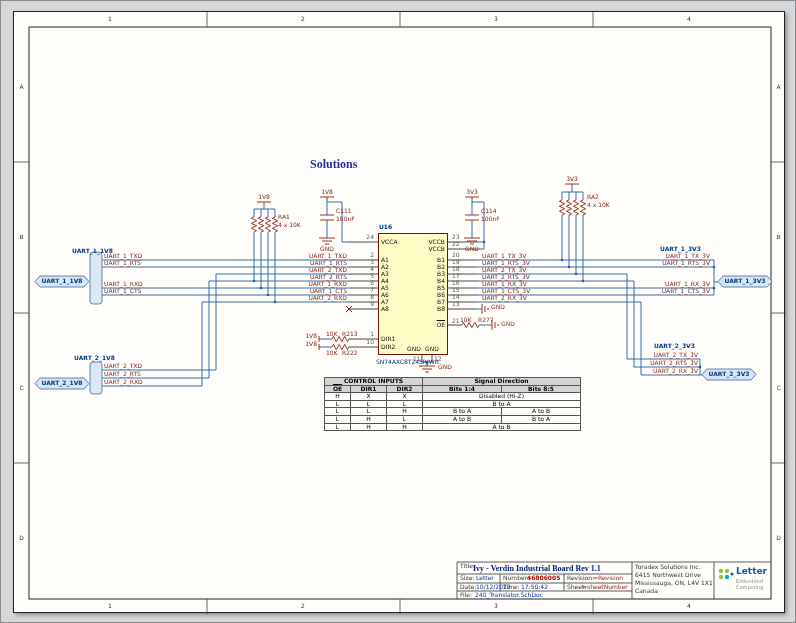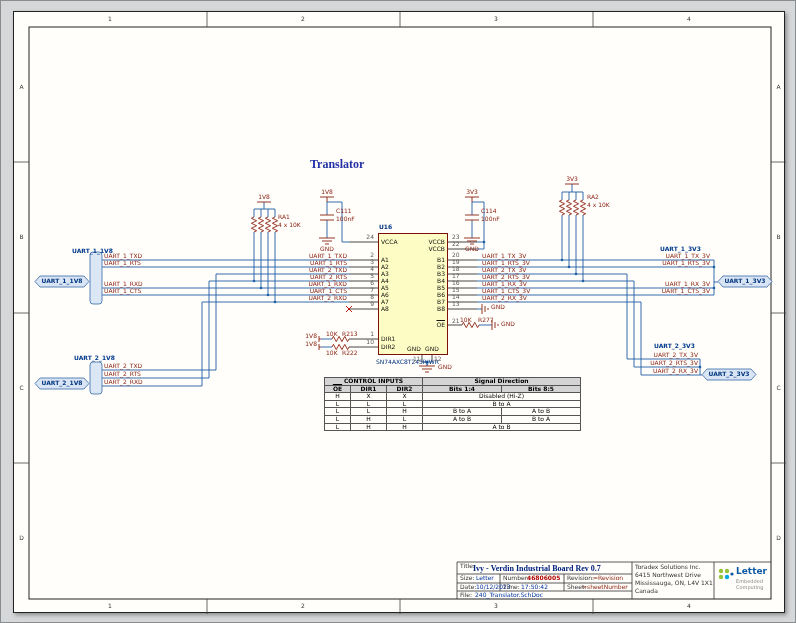--- a/index.html
+++ b/index.html
@@ -134,21 +134,21 @@
 
       <g>
         <circle cx="707" cy="559" r="2.2" fill="#97c23c"></circle>
         <circle cx="713" cy="559" r="2.2" fill="#97c23c"></circle>
         <circle cx="707" cy="565" r="2.2" fill="#97c23c"></circle>
         <circle cx="713" cy="565" r="2.2" fill="#00a7e0"></circle>
         <circle cx="718" cy="562" r="1.6" fill="#0b57a3"></circle>
       </g>
     </svg>
 
-    <div class="t big-title" style="left:296px;top:146px">Translator</div>
+    <div class="t big-title" style="left:296px;top:146px">Solutions</div>
 
     <div id="ic-body"></div>
     <div class="t navy" style="left:365px;top:212px;font-weight:bold">U16</div>
     <div class="t navy" style="left:362px;top:347px">SN74AXC8T245RJWR</div>
 
     <div class="t port-label" style="left:21px;top:266px;width:54px">UART_1_1V8</div>
     <div class="t port-label" style="left:21px;top:368px;width:54px">UART_2_1V8</div>
     <div class="t port-label" style="left:704px;top:266px;width:54px">UART_1_3V3</div>
     <div class="t port-label" style="left:688px;top:359px;width:54px">UART_2_3V3</div>
 
@@ -223,21 +223,21 @@
           <tr>
             <td>L</td>
             <td>H</td>
             <td>H</td>
             <td colspan="2">A to B</td>
           </tr>
         </tbody>
     </table>
 
     <div class="t lbl" style="left:446px;top:551px">Title:</div>
-    <div class="t tb-title" style="left:459px;top:553px">Ivy - Verdin Industrial Board Rev 0.7</div>
+    <div class="t tb-title" style="left:459px;top:553px">Ivy - Verdin Industrial Board Rev 1.1</div>
     <div class="t lbl" style="left:446px;top:563px">Size:</div>
     <div class="t blue-val" style="left:462px;top:563px">Letter</div>
     <div class="t lbl" style="left:489px;top:563px">Number:</div>
     <div class="t red-val" style="left:513px;top:563px">46806005</div>
     <div class="t lbl" style="left:553px;top:563px">Revision:</div>
     <div class="t" style="left:579px;top:563px;color:#8a1f10">=Revision</div>
     <div class="t lbl" style="left:446px;top:572px">Date:</div>
     <div class="t blue-val" style="left:462px;top:572px">10/12/2023</div>
     <div class="t lbl" style="left:489px;top:572px">Time:</div>
     <div class="t blue-val" style="left:507px;top:572px">17:50:42</div>

